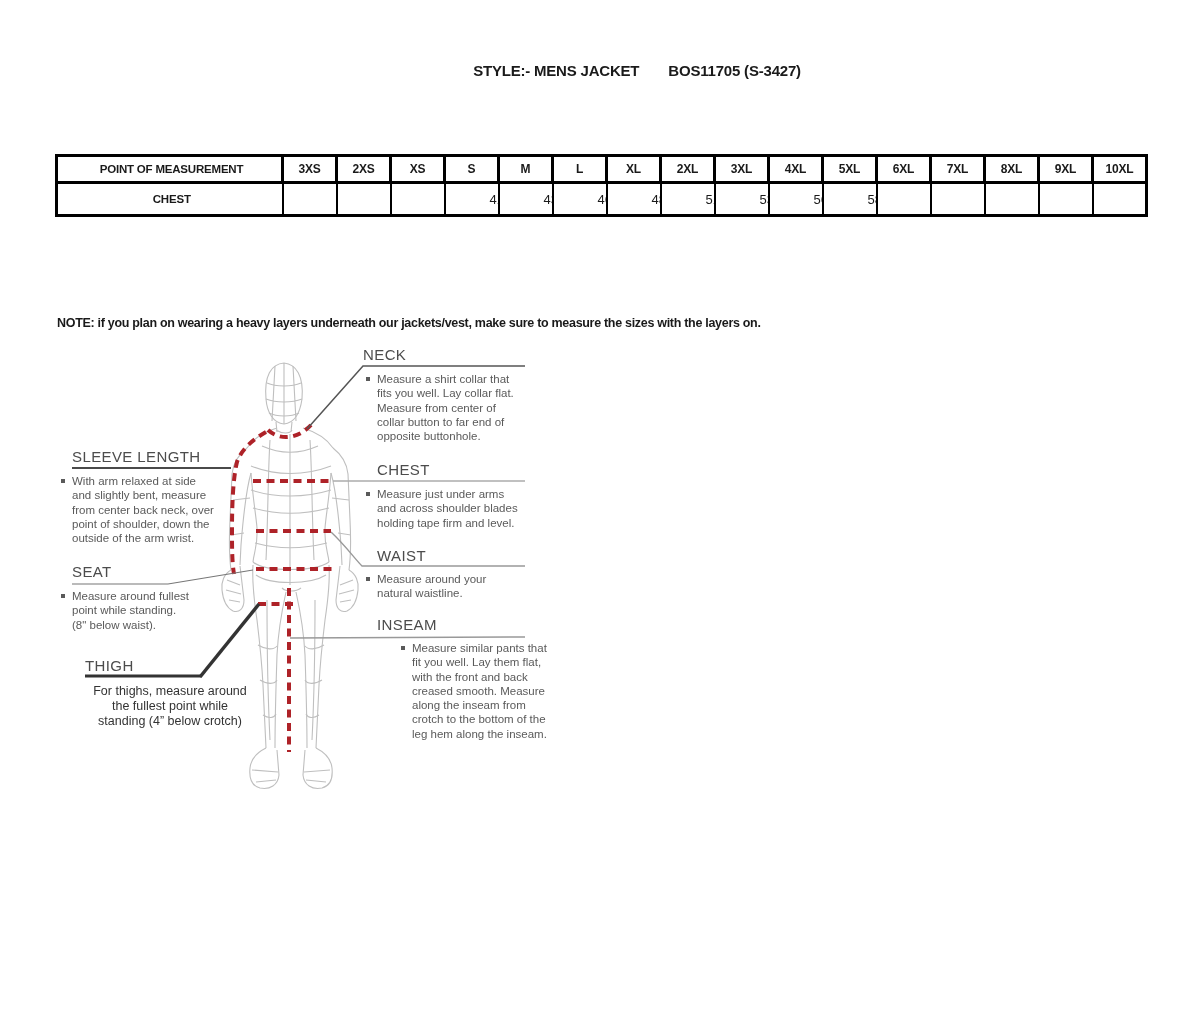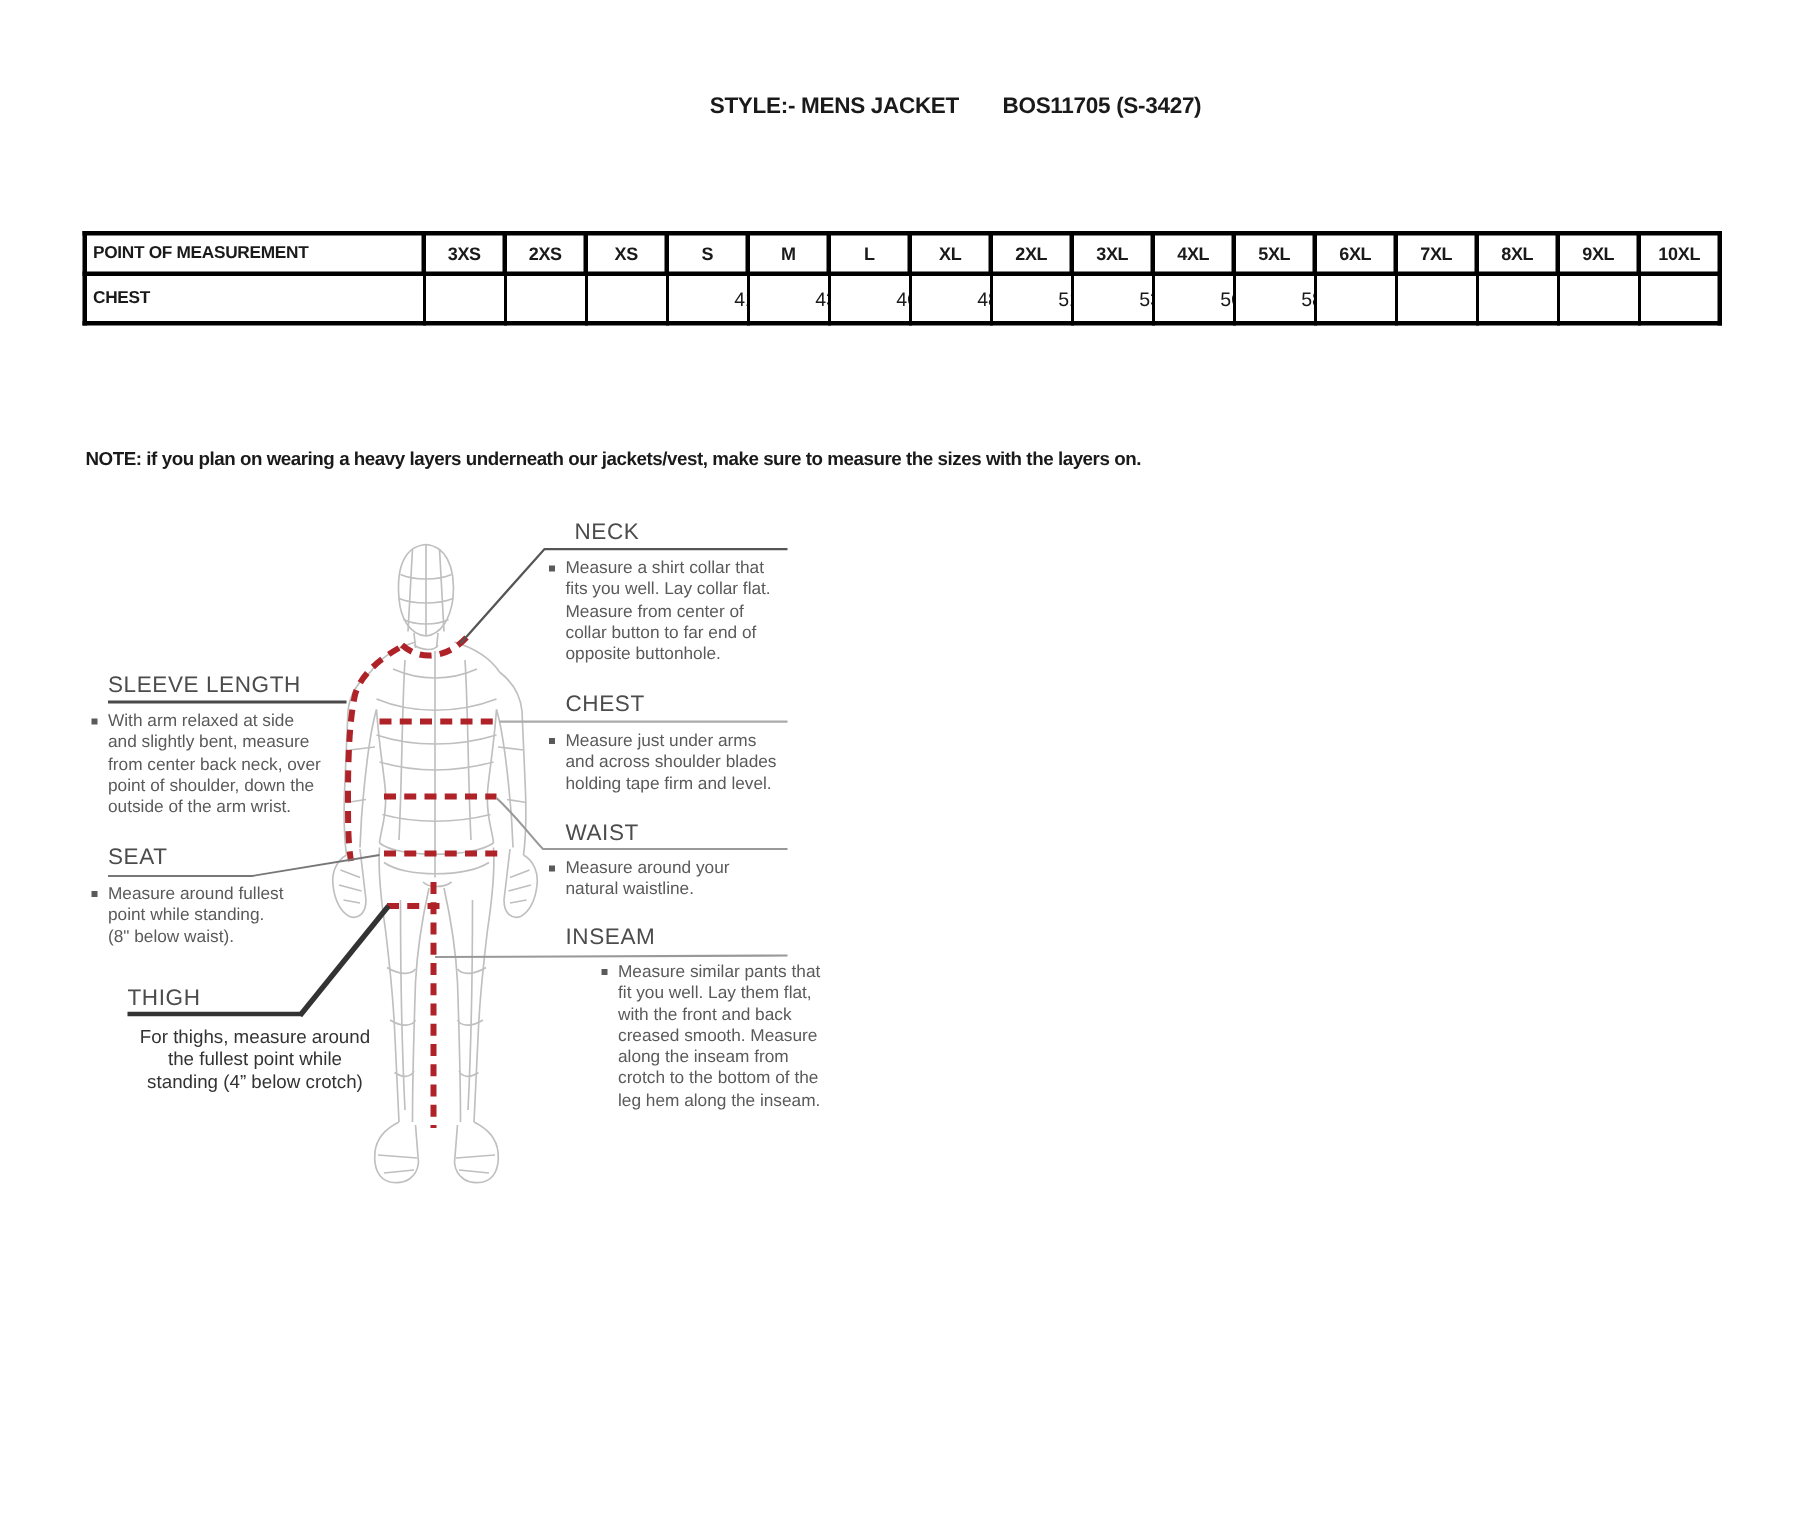--- a/index.html
+++ b/index.html
@@ -13,26 +13,26 @@
   .title .code { display:inline-block; margin-left:29px; }
 
   
   table.size { border-collapse:collapse; table-layout:fixed; width:1090px;
     position:absolute; left:55px; top:154px; border:3px solid #000; }
   table.size th, table.size td { border:2px solid #000; overflow:hidden;
     white-space:nowrap; text-align:center; vertical-align:middle; }
   table.size th { border-width:3px; font-size:12px; font-weight:bold; height:27px;
     letter-spacing:-0.2px; }
   table.size td { height:33px; font-size:13px; font-weight:normal;padding-left:44px; }
-  table.size .lbl { text-align:left; padding-left:4px; font-weight:bold;
+  table.size .lbl { text-align:center; padding-left:4px; font-weight:bold;
     font-size:11.5px; letter-spacing:-0.2px; }
   table.size col.c0 { width:226px; } table.size col.cs { width:54px; }
 
   
-  .note { left:57px; top:299px; font-size:12.5px; font-weight:bold; letter-spacing:-0.3px; }
+  .note { left:57px; top:316px; font-size:12.5px; font-weight:bold; letter-spacing:-0.3px; }
 
   
   .gh { font-size:15px; color:#4c4c4c; letter-spacing:0.4px; }
   .desc { font-size:11.5px; line-height:14.3px; color:#5a5a5a;
     white-space:pre-line; position:absolute; }
   .desc.bullet::before { content:""; position:absolute; left:-11px; top:5px;
     width:4px; height:4px; background:#5a5a5a; }
   .desc.thigh { color:#333; font-size:12.5px; line-height:15.2px; }
 
   svg.diagram { position:absolute; left:0; top:0; width:1200px; height:1026px;
@@ -170,21 +170,21 @@
     <path d="M333,481 L525,481" stroke="#ababab" stroke-width="1.5"></path>
     <path d="M331,532 C345,545 355,559 362,566 L525,566" stroke="#999" stroke-width="1.4"></path>
     <path d="M290,638 L525,637" stroke="#999" stroke-width="1.4"></path>
     <path d="M72,468 L231,468" stroke="#4a4a4a" stroke-width="2"></path>
     <path d="M72,584 L168,584 L253,570" stroke="#777" stroke-width="1.2"></path>
     <path d="M85,676 L201,676" stroke="#333" stroke-width="3"></path>
     <path d="M200,677 L259,604" stroke="#333" stroke-width="3.5"></path>
   </g>
 </svg>
 
-<div class="abs gh" style="left:383px; top:346px;">NECK</div>
+<div class="abs gh" style="left:363px; top:346px;">NECK</div>
 <div class="desc bullet" style="left:377px; top:372px; width:158px;">Measure a shirt collar that
 fits you well. Lay collar flat.
 Measure from center of
 collar button to far end of
 opposite buttonhole.</div>
 
 <div class="abs gh" style="left:72px; top:448px;">SLEEVE LENGTH</div>
 <div class="desc bullet" style="left:72px; top:474px; width:170px;">With arm relaxed at side
 and slightly bent, measure
 from center back neck, over

